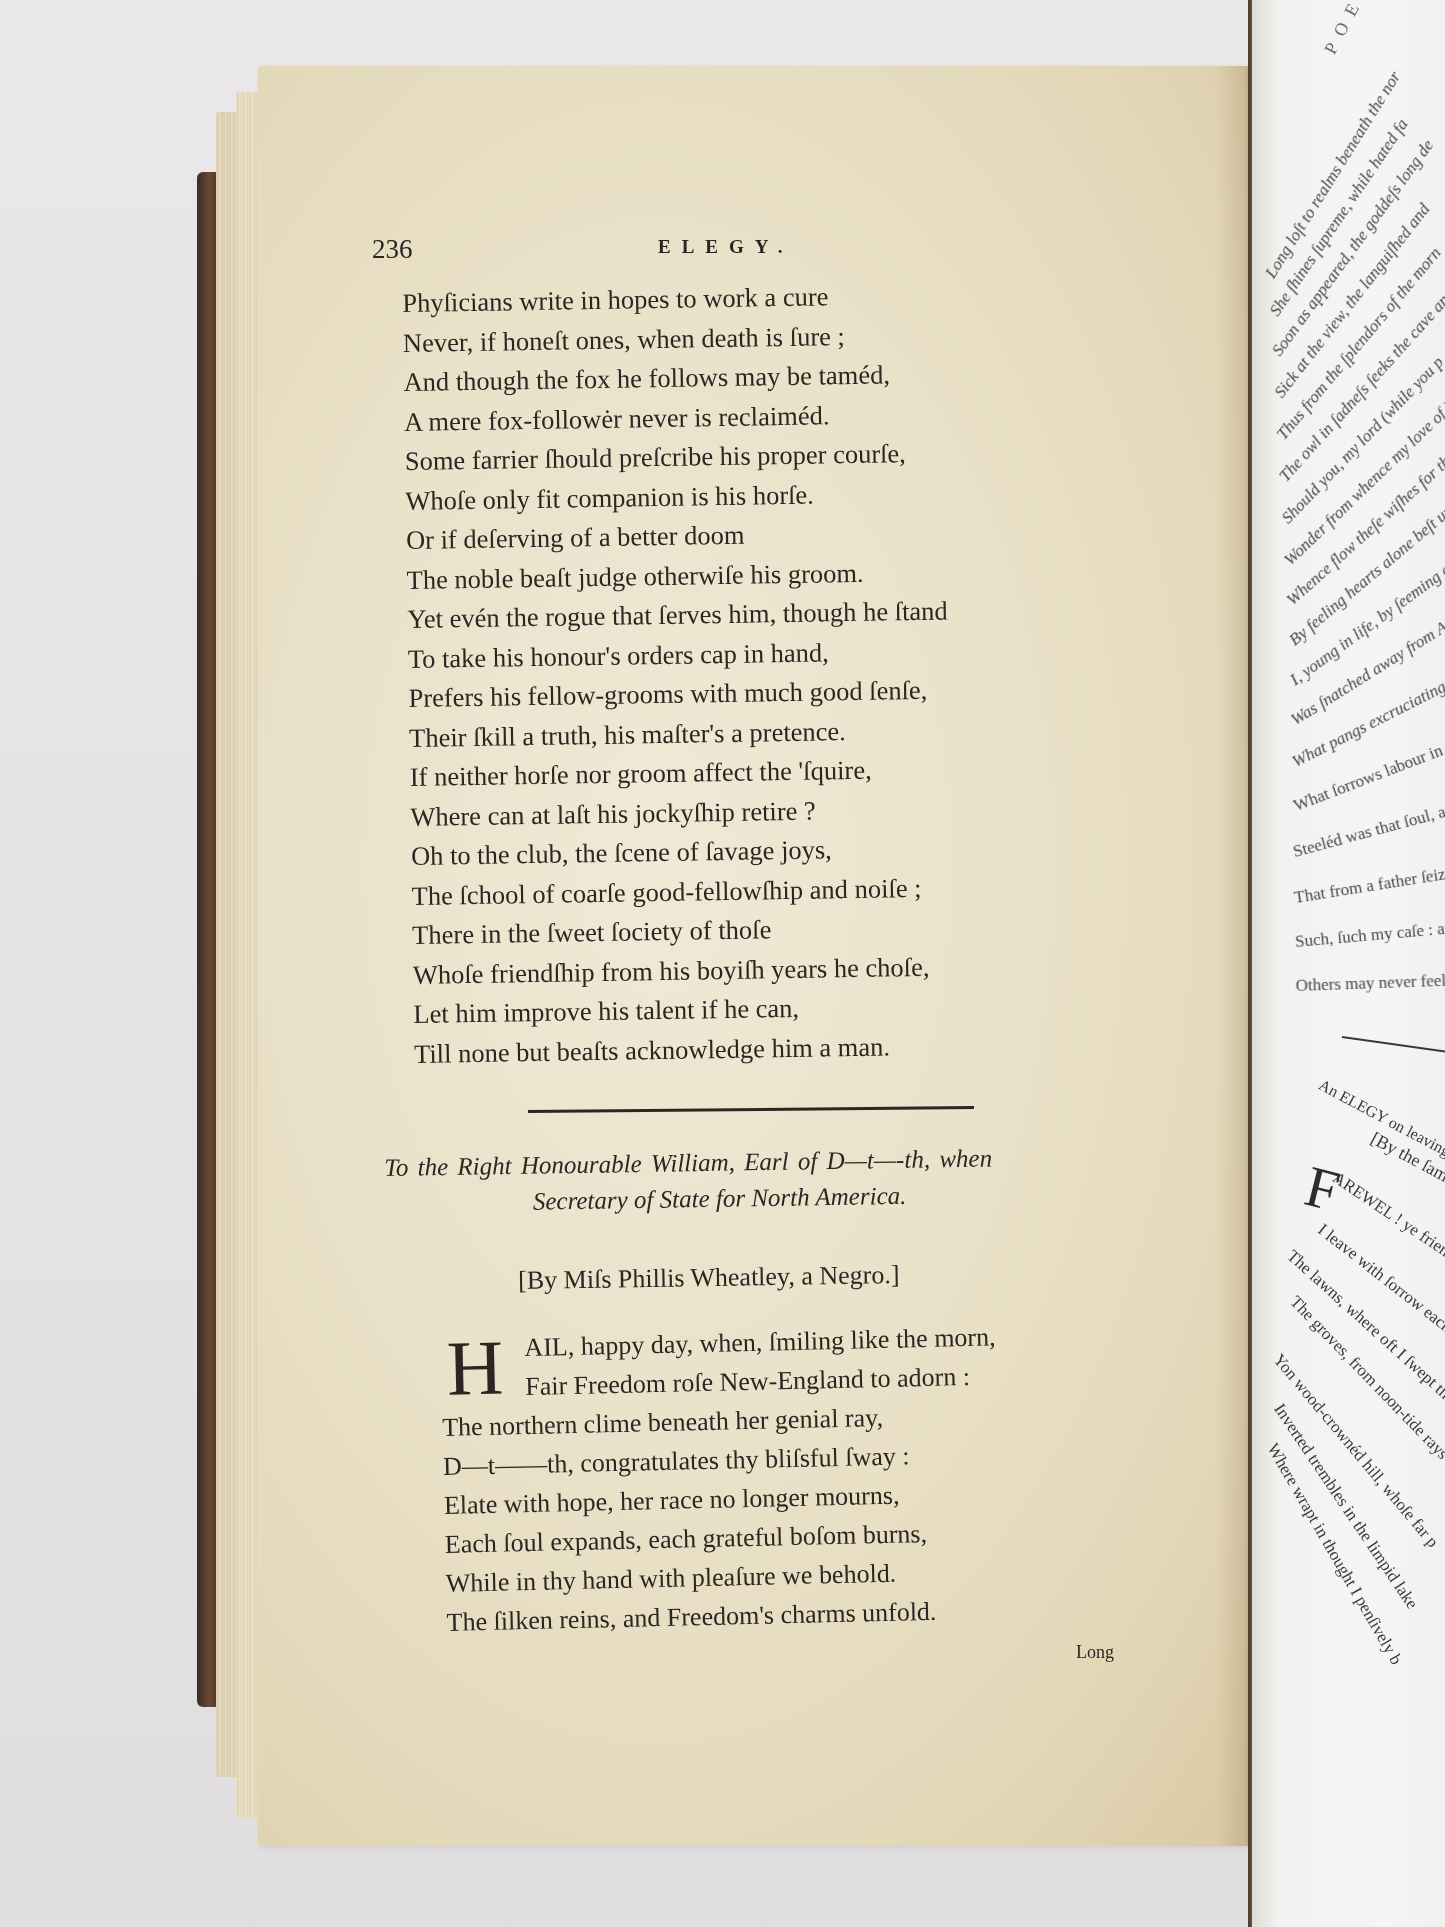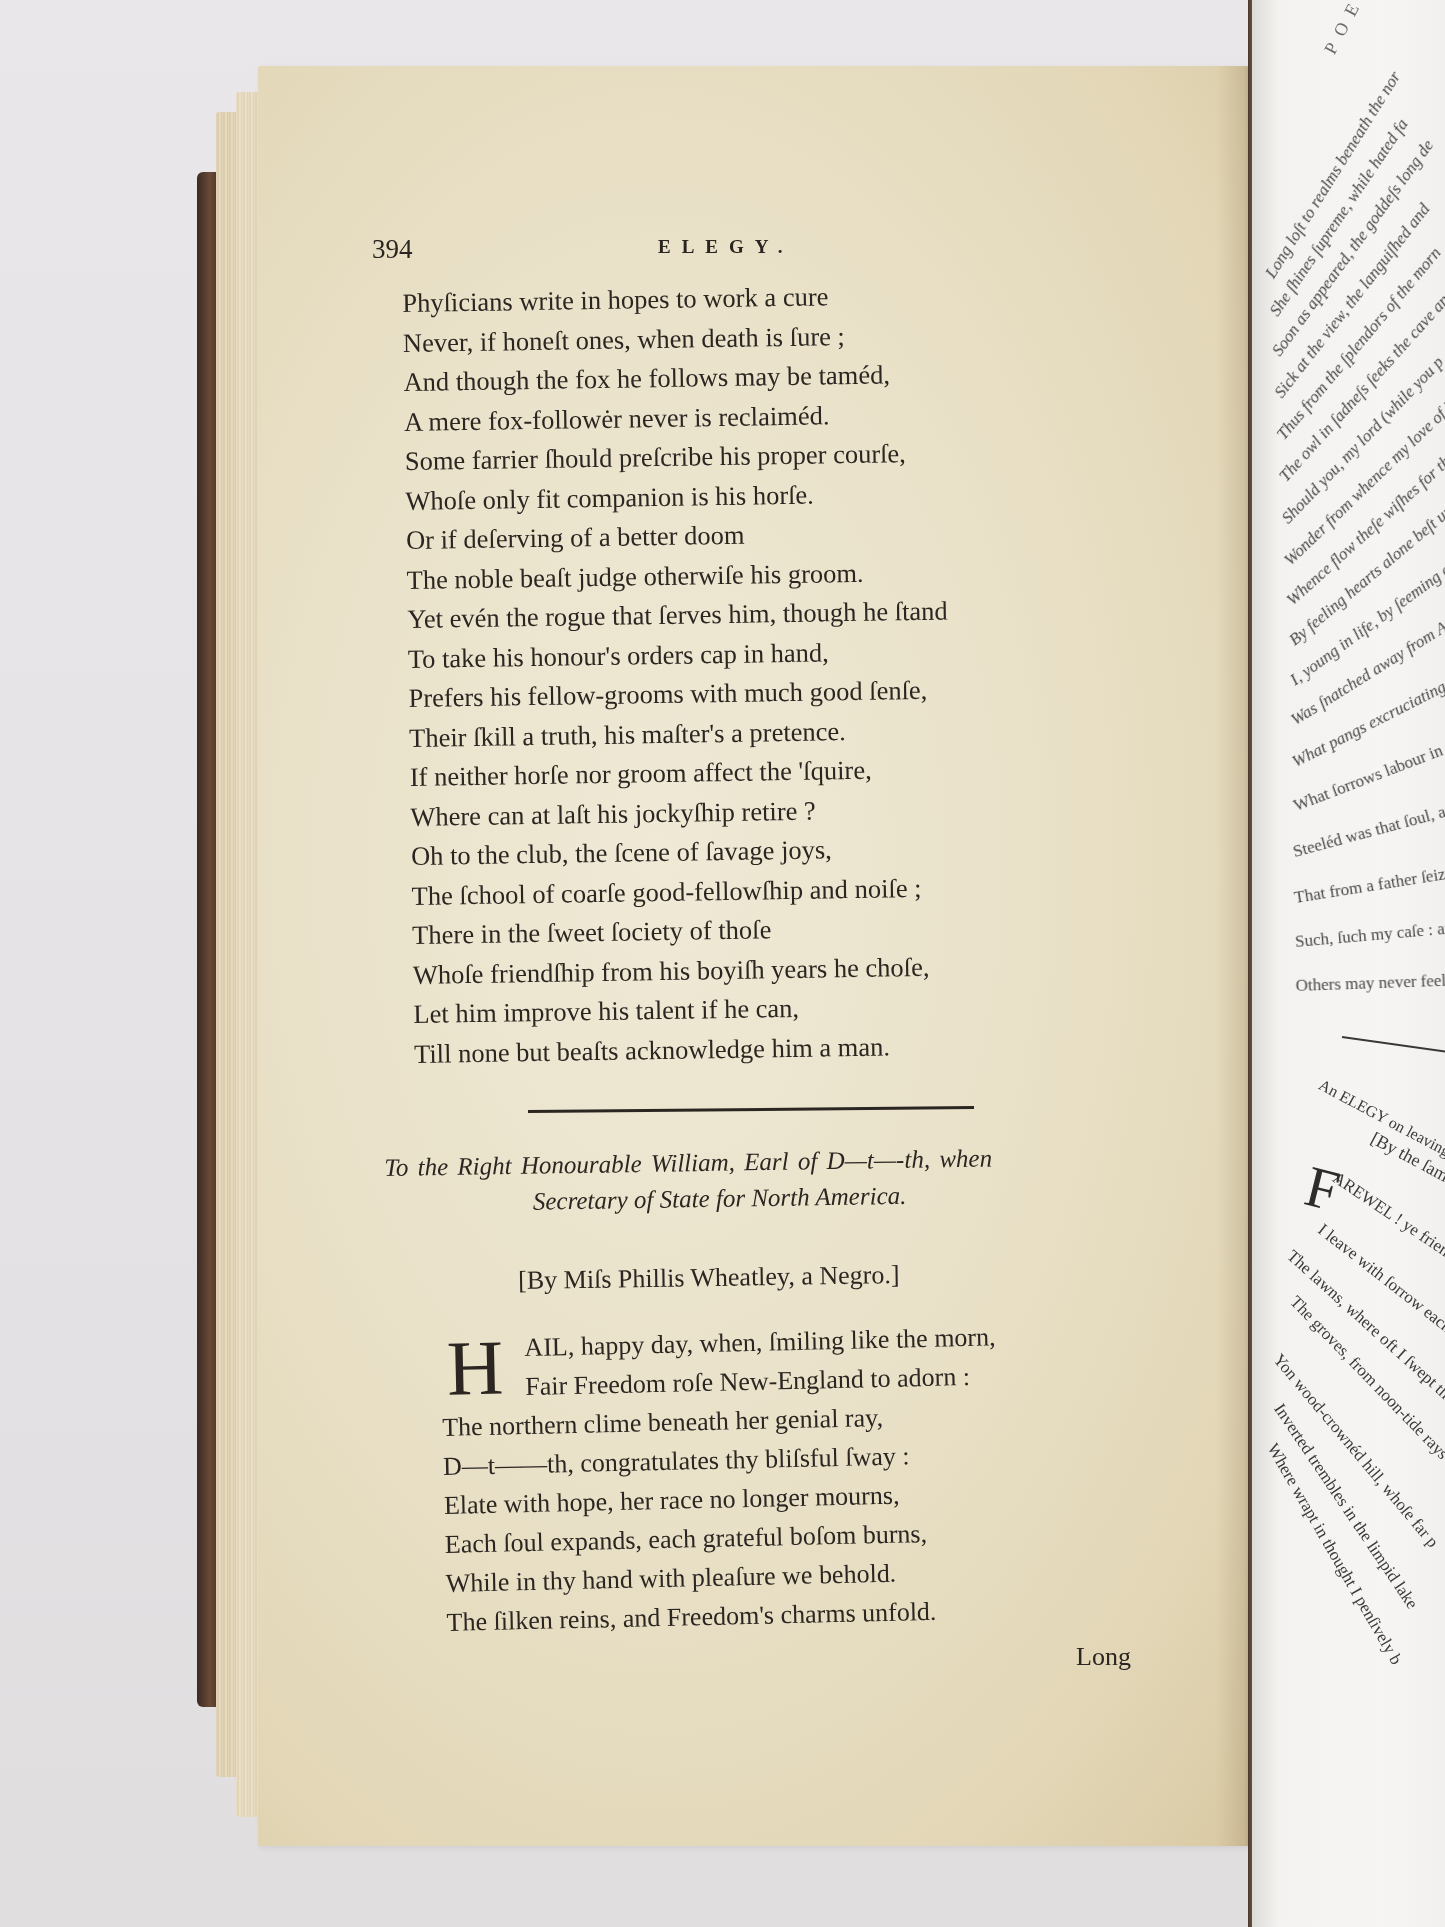--- a/index.html
+++ b/index.html
@@ -272,39 +272,39 @@
       color: #2b2621;
       white-space: nowrap;
     }
     .poem2-line.indent {
       padding-left: 84px;
     }
     .catchword {
       position: absolute;
       left: 1076px;
       top: 1642px;
-      font-size: 26px;
+      font-size: 18px;
       color: #2b2621;
     }
   </style>
 </head>
 <body>
 
 <div class="backdrop"></div>
 
 <div class="binding"></div>
 <div class="page-edges"></div>
 <div class="page-edges-2"></div>
 
 <div class="page-left">
   <div class="gutter-shadow"></div>
 </div>
 
 <div class="running-head">
-  <span class="page-number">394</span>
+  <span class="page-number">236</span>
   <span class="page-heading"><span>ELEGY.</span></span>
 </div>
 
 <div class="poem">
   <div class="poem-line">Phyſicians write in hopes to work a cure</div>
   <div class="poem-line">Never, if honeſt ones, when death is ſure ;</div>
   <div class="poem-line">And though the fox he follows may be taméd,</div>
   <div class="poem-line">A mere fox-followėr never is reclaiméd.</div>
   <div class="poem-line">Some farrier ſhould preſcribe his proper courſe,</div>
   <div class="poem-line">Whoſe only fit companion is his horſe.</div>

